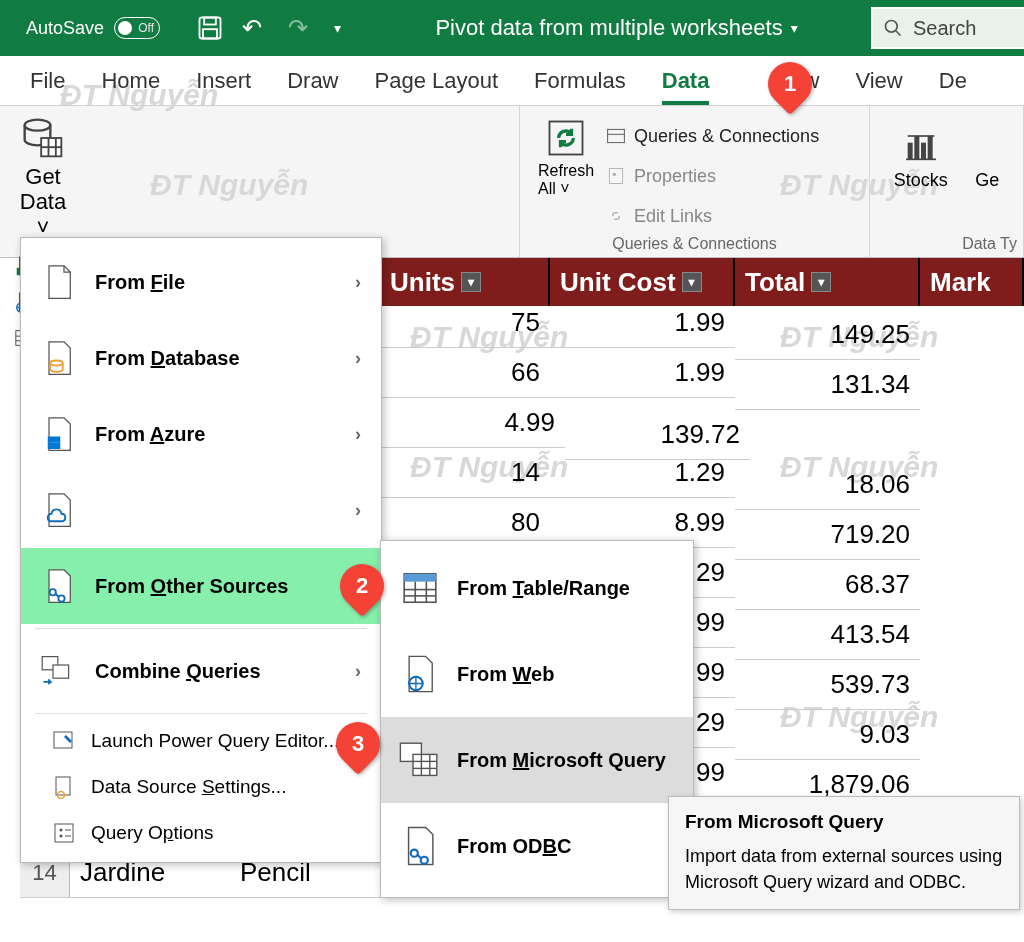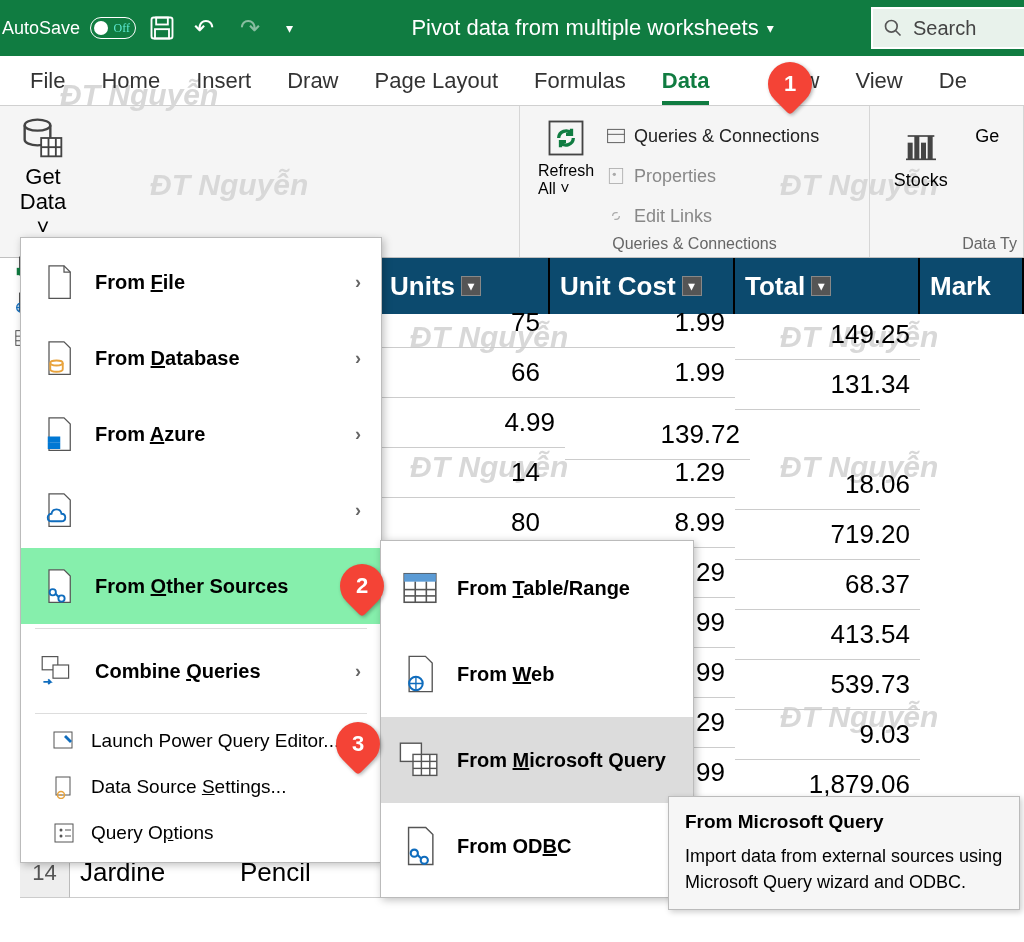--- a/index.html
+++ b/index.html
@@ -1,23 +1,23 @@
 <!DOCTYPE html>
 <html><head>
 <meta charset="utf-8">
 <style>
   * { box-sizing: border-box; margin: 0; padding: 0; font-family: "Segoe UI", Arial, sans-serif; }
   body { background: #fff; width: 1024px; height: 942px; overflow: hidden; position: relative; }
 
   
   .titlebar { height: 56px; background: #107c41; display: flex; align-items: center; color: #fff; }
-  .autosave { display: flex; align-items: flex-end; gap: 10px; padding: 0 2px; font-size: 18px; }
+  .autosave { display: flex; align-items: flex-end; gap: 10px; padding: 0 26px; font-size: 18px; }
   .toggle { width: 46px; height: 22px; border: 1.5px solid #fff; border-radius: 12px; position: relative; display: flex; align-items: center; }
   .toggle::before { content: ""; width: 14px; height: 14px; border-radius: 50%; background: #fff; position: absolute; left: 3px; }
-  .toggle-label { font-size: 12px; position: absolute; right: 5px; color:#5eead4;font-family:Liberation Serif, serif; }
+  .toggle-label { font-size: 12px; position: absolute; right: 5px; color:#e5e5e5; }
   .qat { display: flex; align-items: center; gap: 18px; padding-left: 10px; }
   .qat svg, .qat .glyph { width: 28px; height: 28px; }
   .glyph { color: #fff; font-size: 24px; line-height: 1; display: inline-flex; align-items: center; }
   .doc-title { flex: 1; text-align: center; font-size: 22px; font-weight: 400; display:flex; align-items:center; justify-content:center; gap:8px;}
   .search-box { width: 155px; height: 42px; background: #e8f2eb; border: 2px solid #fff; margin-right: -2px; display: flex; align-items: center; padding: 0 10px; gap: 10px; }
   .search-box span { color: #444; font-size: 20px; }
 
   
   .ribbon-tabs { height: 50px; display: flex; align-items: center; gap: 36px; padding: 0 30px; font-size: 22px; color: #333; border-bottom: 1px solid #d0d0d0; }
   .ribbon-tabs .tab { padding: 10px 0; cursor: pointer; position: relative; }
@@ -58,21 +58,21 @@
   .tooltip { position: absolute; top: 796px; left: 668px; width: 352px; background: #f6f6f6; border: 1px solid #bbb; box-shadow: 2px 2px 6px rgba(0,0,0,.2); padding: 14px 16px; font-size: 18px; z-index: 30; }
   .tooltip .tt-title { font-weight: 700; margin-bottom: 10px; font-size: 19px;}
   .tooltip .tt-body { color: #000000; line-height: 1.45; }
 
   
   .pin { position: absolute; width: 44px; height: 44px; background: #f44336; border-radius: 50% 50% 50% 4px; transform: rotate(-45deg); display: flex; align-items: center; justify-content: center; z-index: 50; box-shadow: 0 2px 4px rgba(0,0,0,.3);}
   .pin span { transform: rotate(45deg); color: #fff; font-size: 22px; font-weight: 600; }
 
   
   .grid { position: absolute; top: 258px; left: 20px; right: 0; z-index: 1; font-size: 26px;}
-  .grid-header { background: #0c4a6e; color: #fff; height: 56px; display: flex; position:absolute; top:0; left:360px; right:0;}
+  .grid-header { background: #7f1d1d; color: #fff; height: 48px; display: flex; position:absolute; top:0; left:360px; right:0;}
   .grid-header .gh { padding: 2px 10px; font-weight: 700; display:flex;align-items:center;gap:6px; border-right:2px solid #000;}
   .gh .drop{width:20px;height:20px;background:#555;display:inline-flex;align-items:center;justify-content:center;font-size:12px;color:#fff;border:1px solid #888;}
   .grid-body { position:absolute; top:40px; left:0; right:0;}
   .grow { display: flex; height: 50px; align-items:center;}
   .gcell { padding: 0 10px; text-align: right; border-bottom:1px solid #ccc; height:100%; display:flex; align-items:center; justify-content:flex-end;}
   .gcell.rn { width:50px; background:#eee; text-align:center; justify-content:center; font-size:22px; color:#555; border-right:1px solid #bbb;}
   .gcell.name{width:160px;justify-content:flex-start;text-align:left;}
   .gcell.item{width:150px;justify-content:flex-start;text-align:left;}
   .gcell.units{width:170px;}
   .gcell.cost{width:185px;}
@@ -244,21 +244,21 @@
           <rect x="4" y="10" width="3" height="10" fill="#444"></rect>
           <rect x="8" y="6" width="3" height="14" fill="#444"></rect>
           <rect x="12" y="10" width="3" height="10" fill="#444"></rect>
           <rect x="16" y="6" width="3" height="14" fill="#444"></rect>
           <path d="M3 20h18" stroke="#444"></path>
           <path d="M4 6l16 0" stroke="#444"></path>
         </svg>
       <div style="font-size:18px">Stocks</div>
     </div>
     <div style="text-align:center">
-      <div style="font-size:18px;">Ge</div>
+      <div style="font-size:18px;margin-top:44px">Ge</div>
     </div>
     <div class="group-label" style="text-align:right;padding-right:6px">Data Ty</div>
   </div>
 </div>
 
 <div class="grid">
   <div class="grid-header">
     <div class="gh" style="width:170px">
         <span>Units</span>
         <span class="drop">▾</span>

